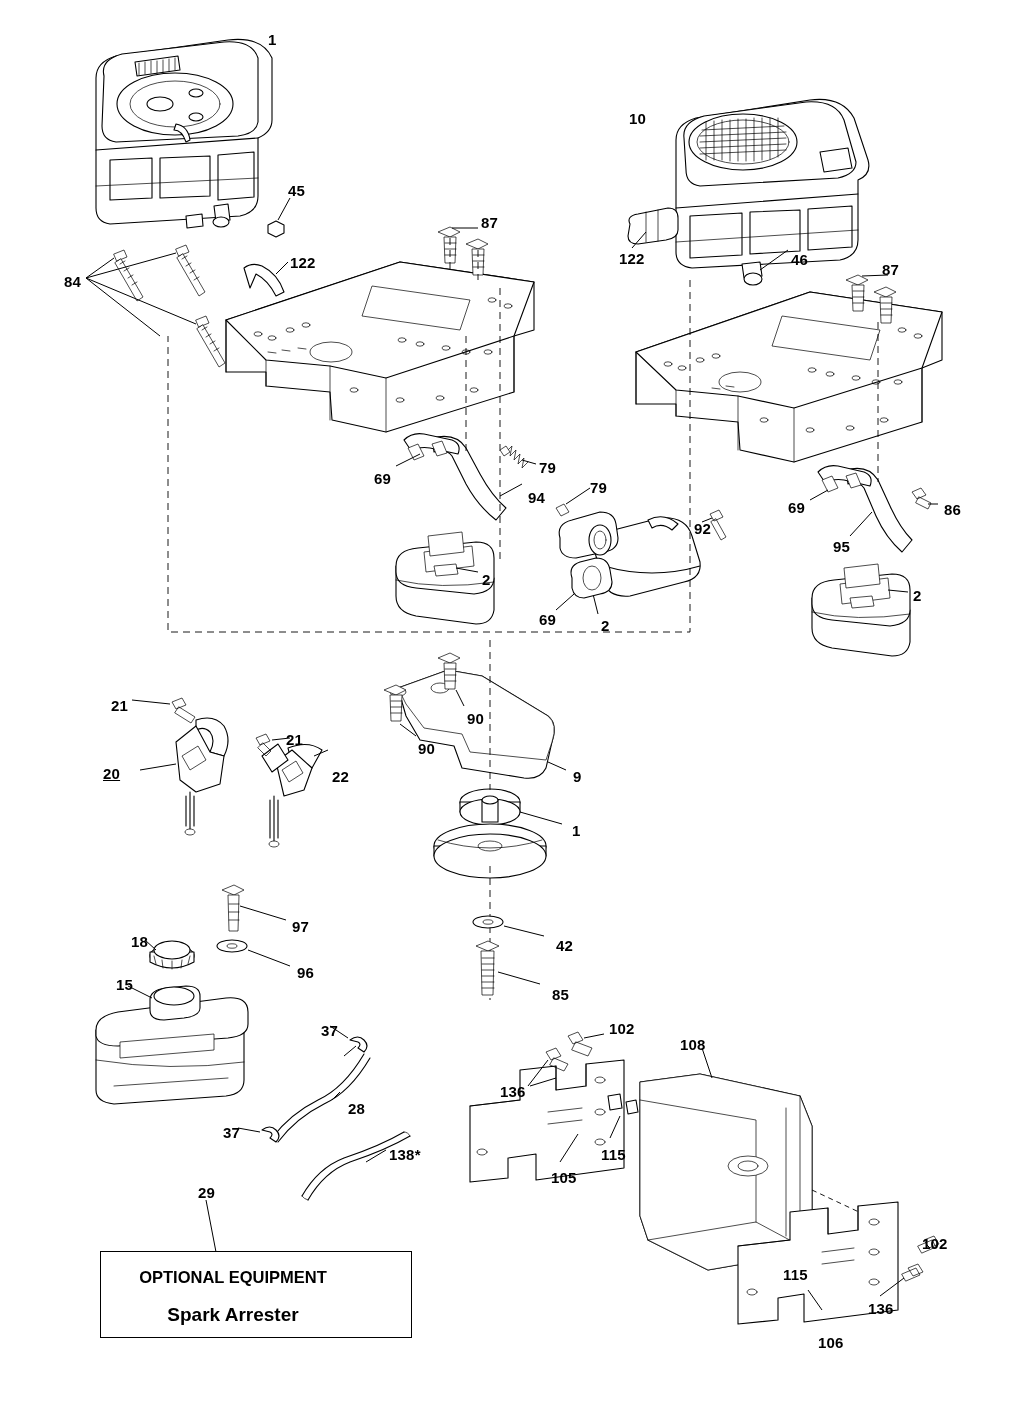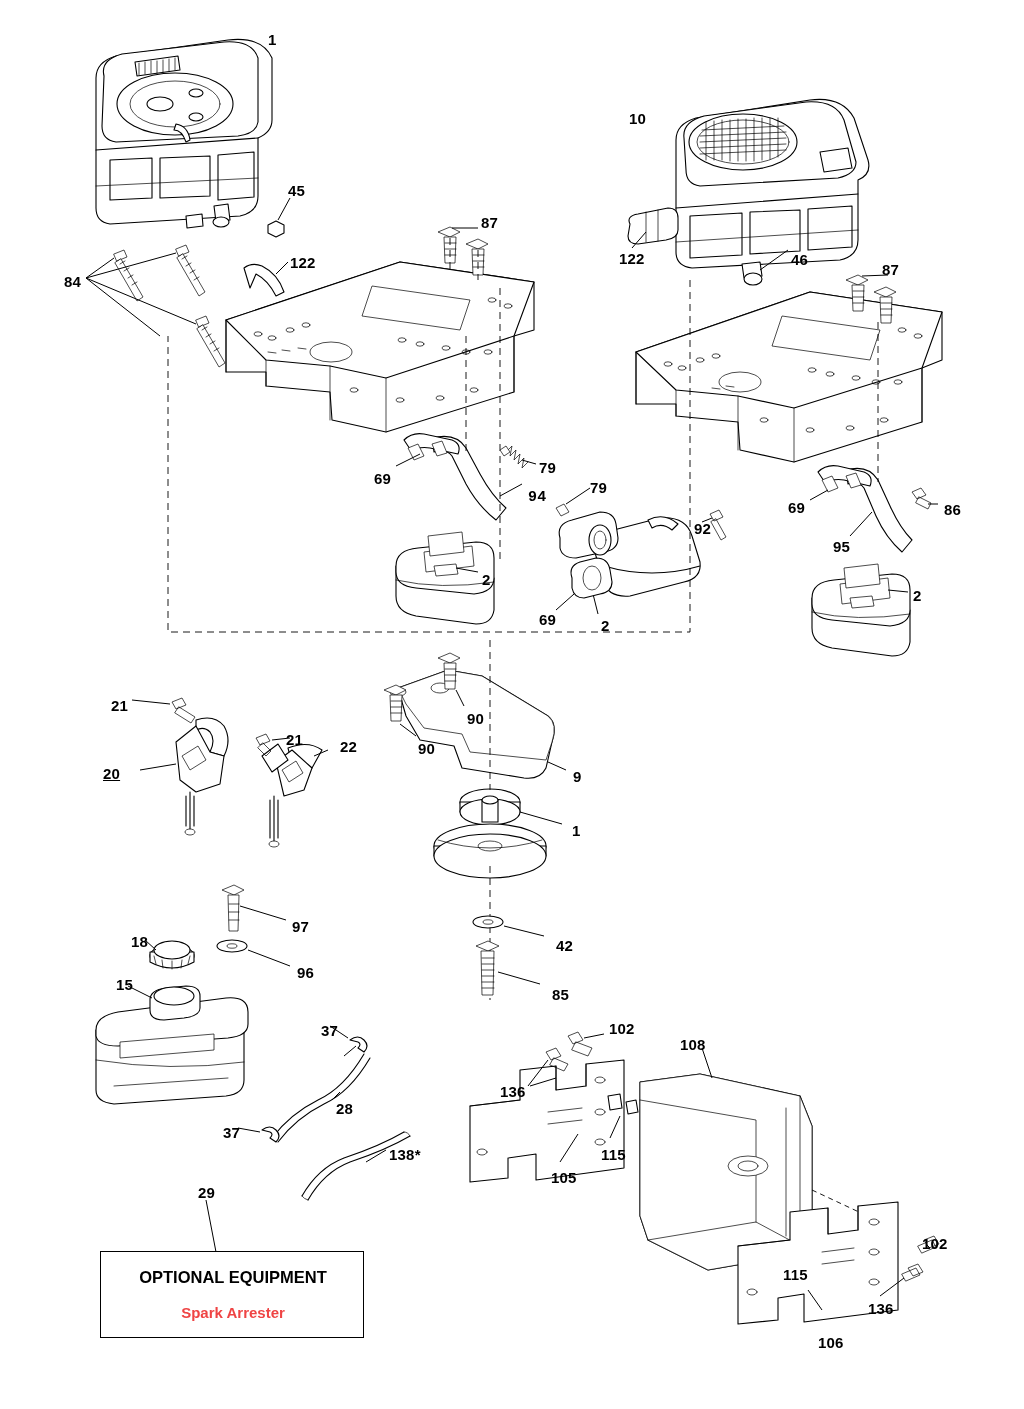--- a/index.html
+++ b/index.html
@@ -30,21 +30,21 @@
     font-size: 15px;
     font-weight: bold;
     color: #000000;
     white-space: nowrap;
     letter-spacing: 0.2px;
   }
   .opt-box {
     position: absolute;
     left: 100px;
     top: 1251px;
-    width: 264px;
+    width: 312px;
     height: 87px;
     border: 1.3px solid #000000;
     background: #ffffff;
     box-sizing: border-box;
   }
   .opt-title {
     position: absolute;
     left: 0;
     top: 16px;
     width: 264px;
@@ -52,23 +52,23 @@
     font-size: 16.5px;
     font-weight: bold;
     color: #000000;
   }
   .opt-sub {
     position: absolute;
     left: 0;
     top: 52px;
     width: 264px;
     text-align: center;
-    font-size: 15px;
+    font-size: 19px;
     font-weight: bold;
-    color: #ef4444;
+    color: #000000;
   }
 </style>
 </head>
 <body>
 
 <div id="page">
 
   <svg id="art" viewBox="0 0 1024 1409" xmlns="http://www.w3.org/2000/svg">
     <defs>
       <style>
@@ -537,48 +537,48 @@
   <div class="callout" style="left:288px; top:182px;">45</div>
   <div class="callout" style="left:481px; top:214px;">87</div>
   <div class="callout" style="left:290px; top:254px;">122</div>
   <div class="callout" style="left:619px; top:250px;">122</div>
   <div class="callout" style="left:791px; top:243px;margin-top:8px;">46</div>
   <div class="callout" style="left:64px; top:273px;">84</div>
   <div class="callout" style="left:882px; top:261px;">87</div>
   <div class="callout" style="left:374px; top:470px;">69</div>
   <div class="callout" style="left:539px; top:459px;">79</div>
   <div class="callout" style="left:590px; top:479px;">79</div>
-  <div class="callout" style="left:528px; top:489px;font-family:Liberation Mono, monospace;">94</div>
+  <div class="callout" style="left:528px; top:489px;">94</div>
   <div class="callout" style="left:788px; top:499px;">69</div>
   <div class="callout" style="left:944px; top:501px;text-align:right;">86</div>
   <div class="callout" style="left:694px; top:520px;">92</div>
   <div class="callout" style="left:833px; top:538px;">95</div>
   <div class="callout" style="left:482px; top:571px;">2</div>
   <div class="callout" style="left:913px; top:587px;">2</div>
   <div class="callout" style="left:539px; top:611px;">69</div>
   <div class="callout" style="left:601px; top:617px;">2</div>
   <div class="callout" style="left:111px; top:697px;">21</div>
   <div class="callout" style="left:467px; top:710px;">90</div>
   <div class="callout" style="left:418px; top:740px;">90</div>
   <div class="callout" style="left:286px; top:731px;">21</div>
-  <div class="callout" style="left:332px; top:738px;margin-left:8px;">22</div>
+  <div class="callout" style="left:332px; top:768px;">22</div>
   <div class="callout" style="left:103px; top:765px;text-decoration:underline;">20</div>
   <div class="callout" style="left:573px; top:768px;">9</div>
   <div class="callout" style="left:572px; top:822px;">1</div>
   <div class="callout" style="left:292px; top:918px;">97</div>
   <div class="callout" style="left:556px; top:937px;">42</div>
   <div class="callout" style="left:131px; top:933px;">18</div>
   <div class="callout" style="left:297px; top:964px;">96</div>
   <div class="callout" style="left:116px; top:976px;">15</div>
   <div class="callout" style="left:552px; top:986px;">85</div>
   <div class="callout" style="left:321px; top:1022px;">37</div>
   <div class="callout" style="left:609px; top:1020px;">102</div>
   <div class="callout" style="left:680px; top:1036px;">108</div>
   <div class="callout" style="left:500px; top:1083px;">136</div>
-  <div class="callout" style="left:336px; top:1100px;text-align:center;">28</div>
+  <div class="callout" style="left:348px; top:1100px;text-align:center;">28</div>
   <div class="callout" style="left:601px; top:1146px;">115</div>
   <div class="callout" style="left:223px; top:1124px;">37</div>
   <div class="callout" style="left:389px; top:1146px;">138*</div>
   <div class="callout" style="left:551px; top:1169px;text-align:center;">105</div>
   <div class="callout" style="left:198px; top:1184px;">29</div>
   <div class="callout" style="left:922px; top:1235px;">102</div>
   <div class="callout" style="left:783px; top:1266px;">115</div>
   <div class="callout" style="left:868px; top:1300px;">136</div>
   <div class="callout" style="left:818px; top:1322px;margin-top:12px;">106</div>
 

